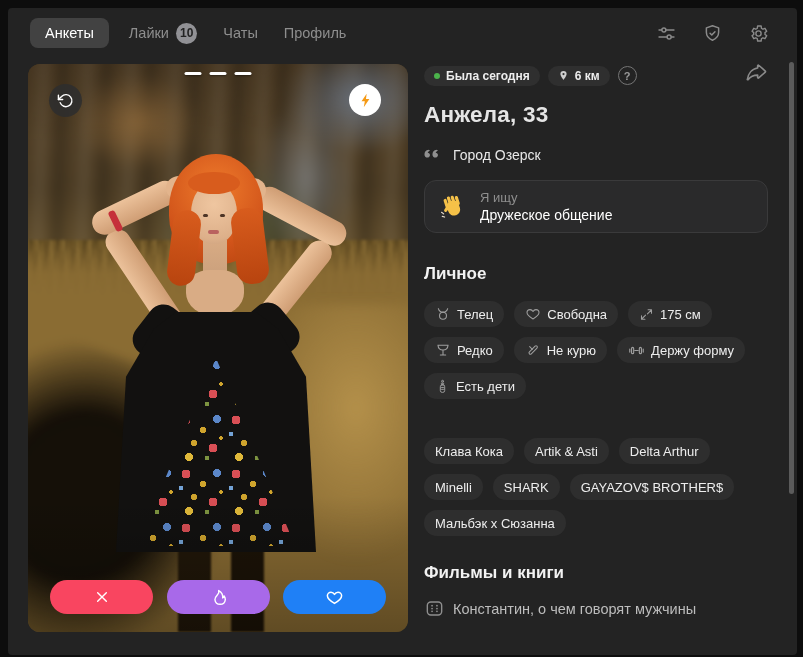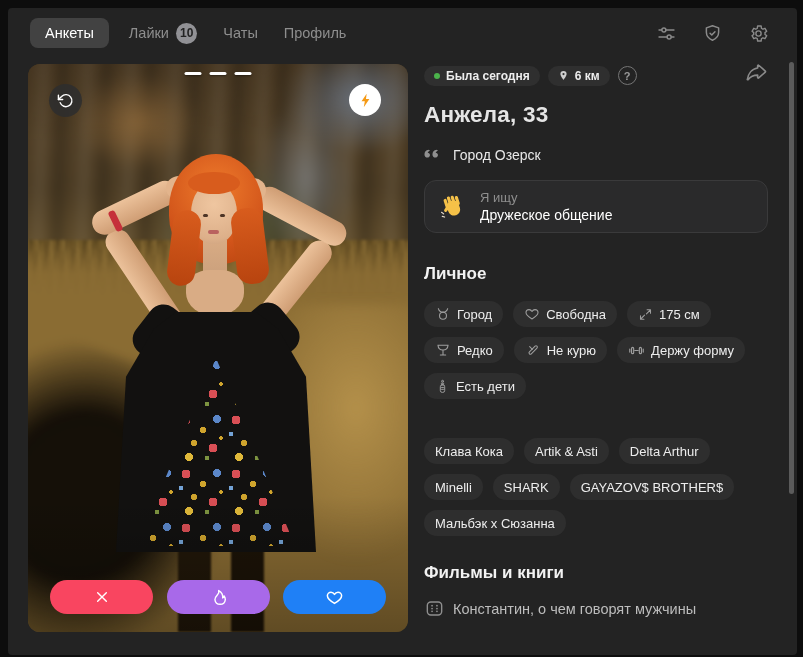--- a/index.html
+++ b/index.html
@@ -318,21 +318,21 @@
     </div>
 
     <div class="sec-personal">
       <div class="sec-title">Личное</div>
       <div class="chips">
         <div class="chip">
           <svg viewBox="0 0 24 24" width="16" height="16" fill="none" stroke="currentColor" stroke-width="1.6" stroke-linecap="round">
             <path d="M5 4a7.2 7.2 0 0 0 7 5.2A7.2 7.2 0 0 0 19 4"></path>
               <circle cx="12" cy="14.6" r="5.2"></circle>
           </svg>
-          <span>Город</span>
+          <span>Телец</span>
         </div>
         <div class="chip">
           <svg viewBox="0 0 24 24" width="16" height="16" fill="none" stroke="currentColor" stroke-width="1.6" stroke-linejoin="round">
             <path d="M12 8.1C11 6.4 9.3 5.4 7.6 5.4 5.1 5.4 3 7.4 3 9.9c0 4.5 9 9.6 9 9.6s9-5.1 9-9.6c0-2.5-2.1-4.5-4.6-4.5-1.7 0-3.4 1-4.4 2.7z"></path>
           </svg>
           <span>Свободна</span>
         </div>
         <div class="chip">
           <svg viewBox="0 0 24 24" width="15" height="15" fill="none" stroke="currentColor" stroke-width="1.7" stroke-linecap="round" stroke-linejoin="round">
             <path d="M14.5 4.5H20v5.5M19.5 5l-6 6M9.5 19.5H4V14M4.5 19l6-6"></path>

